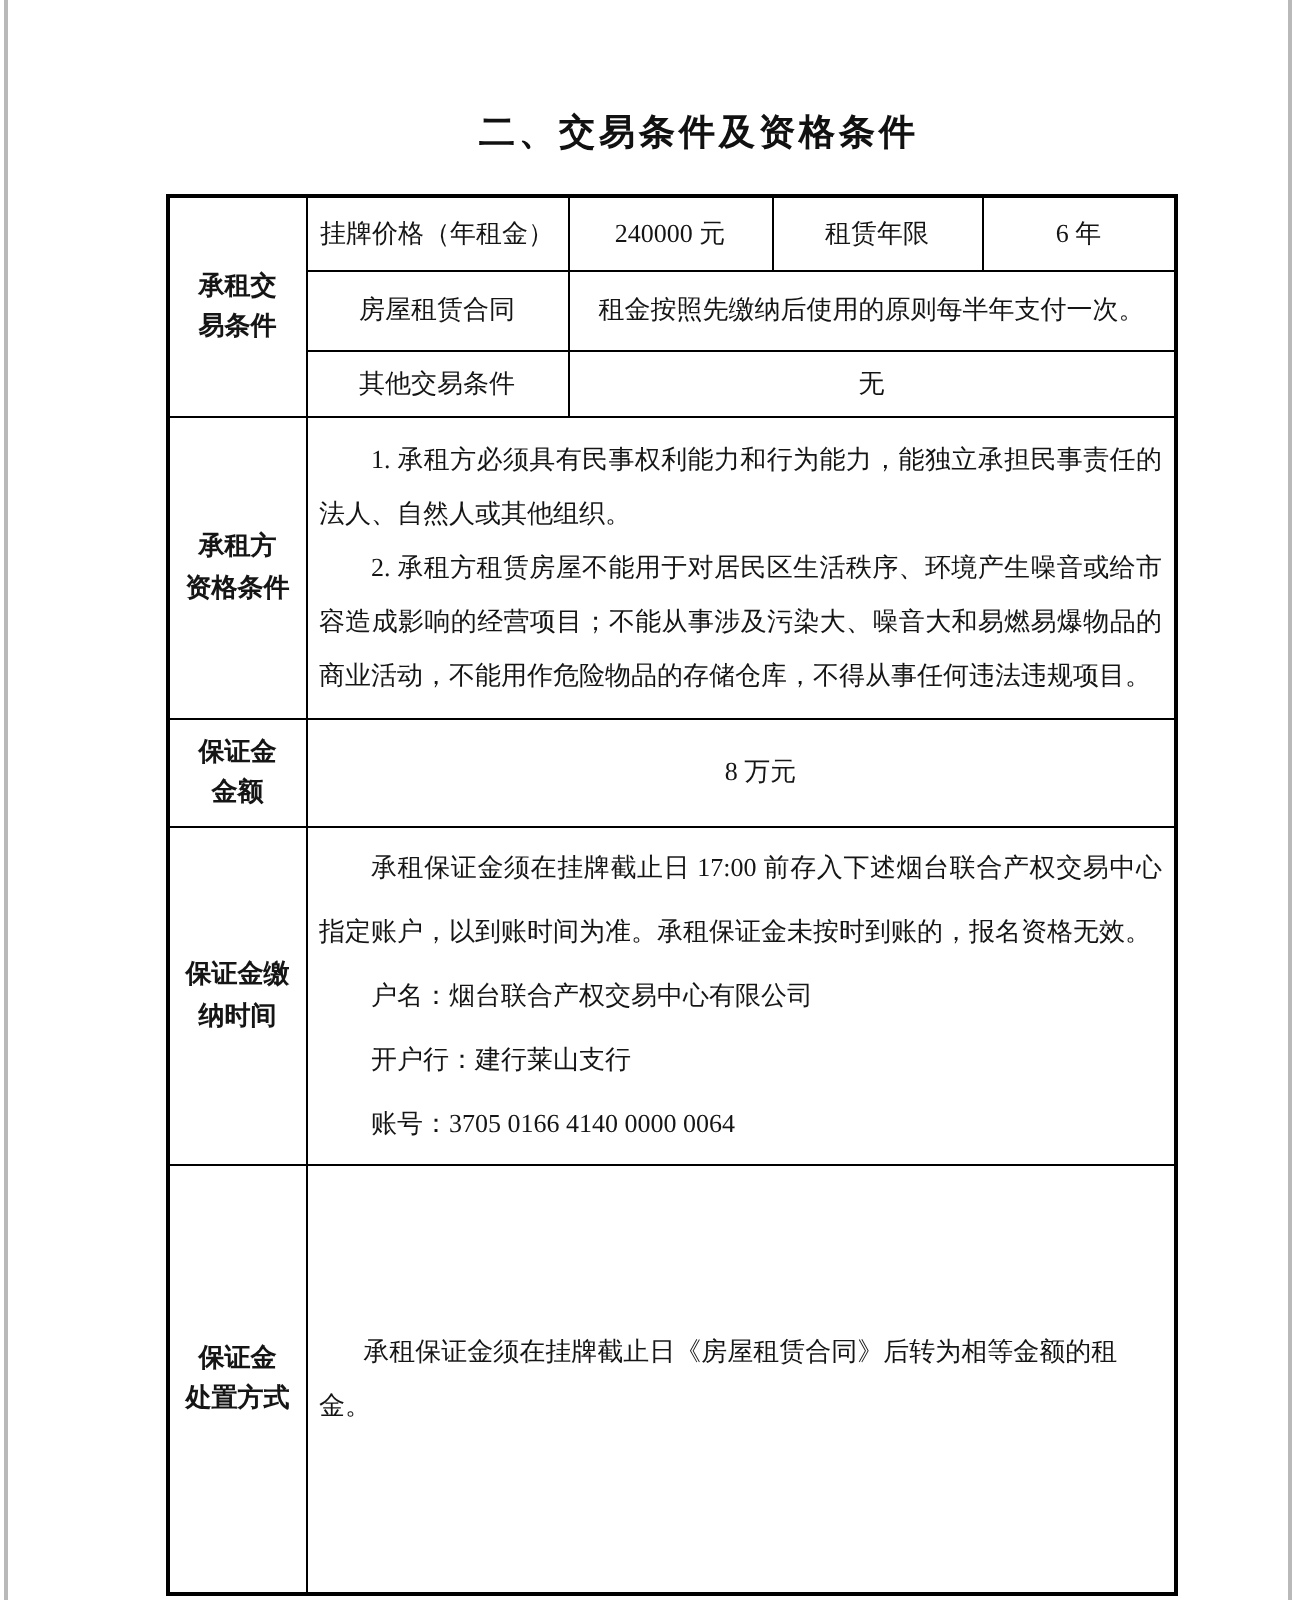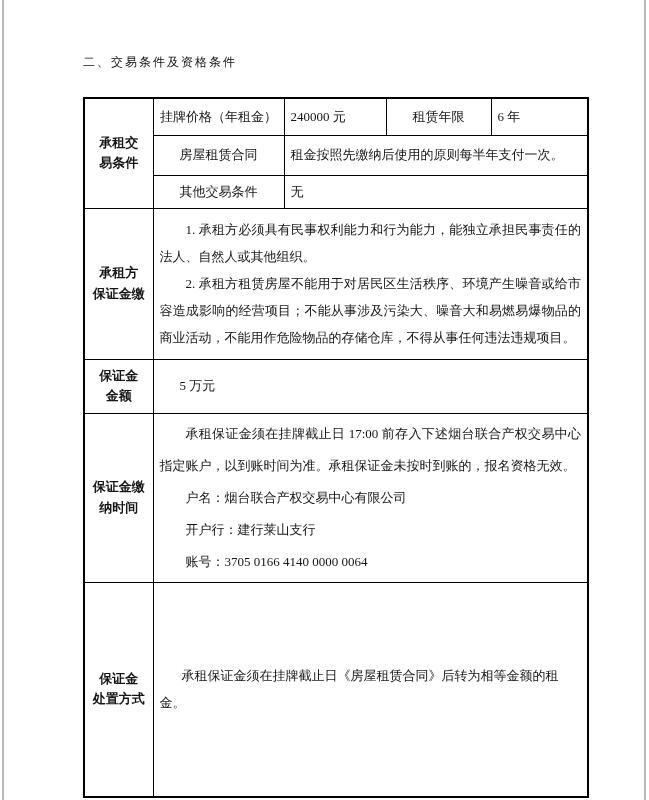--- a/index.html
+++ b/index.html
@@ -21,22 +21,23 @@
     background: #b9b9b9;
   }
   .edge-left  { left: 2px; }
   .edge-right { left: 644px; }
 
   .title {
     position: absolute;
     top: 54px;
     left: 83px;
     width: 533px;
-    font-size: 12px;
-    font-weight: normal;
+    text-align: center;
+    font-size: 18px;
+    font-weight: bold;
     letter-spacing: 2px;
     color: #111;
   }
 
   table.doc-table {
     position: absolute;
     top: 97px;
     left: 83px;
     width: 504px;
     border-collapse: collapse;
@@ -65,21 +66,21 @@
     text-align: center;
     white-space: pre-line;
     line-height: 1.55;
     padding: 0 3px;
   }
   td.sub {
     text-align: center;
     padding: 2px 4px;
   }
   td.val {
-    text-align: left;
+    text-align: center;
     padding: 2px 6px;
   }
   td.val.indent { padding-left: 26px; }
 
   td.content {
     padding: 4px 6px;
     text-align: left;
   }
   p.para {
     text-indent: 2em;
@@ -127,30 +128,30 @@
       <tr class="r2">
         <td class="sub">房屋租赁合同</td>
         <td class="val" colspan="3">租金按照先缴纳后使用的原则每半年支付一次。</td>
       </tr>
       <tr class="r3">
         <td class="sub">其他交易条件</td>
         <td class="val" colspan="3">无</td>
       </tr>
       <tr class="r4">
         <td class="hdr">承租方
-保证金缴</td>
+资格条件</td>
         <td class="content" colspan="4">
           <p class="para lh27">1. 承租方必须具有民事权利能力和行为能力，能独立承担民事责任的法人、自然人或其他组织。</p>
           <p class="para lh27">2. 承租方租赁房屋不能用于对居民区生活秩序、环境产生噪音或给市容造成影响的经营项目；不能从事涉及污染大、噪音大和易燃易爆物品的商业活动，不能用作危险物品的存储仓库，不得从事任何违法违规项目。</p>
         </td>
       </tr>
       <tr class="r5">
         <td class="hdr">保证金
 金额</td>
-        <td class="val indent" colspan="4">5 万元</td>
+        <td class="val indent" colspan="4">8 万元</td>
       </tr>
       <tr class="r6">
         <td class="hdr">保证金缴
 纳时间</td>
         <td class="content" colspan="4">
           <p class="para lh32">承租保证金须在挂牌截止日 17:00 前存入下述烟台联合产权交易中心指定账户，以到账时间为准。承租保证金未按时到账的，报名资格无效。</p>
           <p class="line lh32">户名：烟台联合产权交易中心有限公司</p>
           <p class="line lh32">开户行：建行莱山支行</p>
           <p class="line lh32">账号：3705 0166 4140 0000 0064</p>
         </td>

